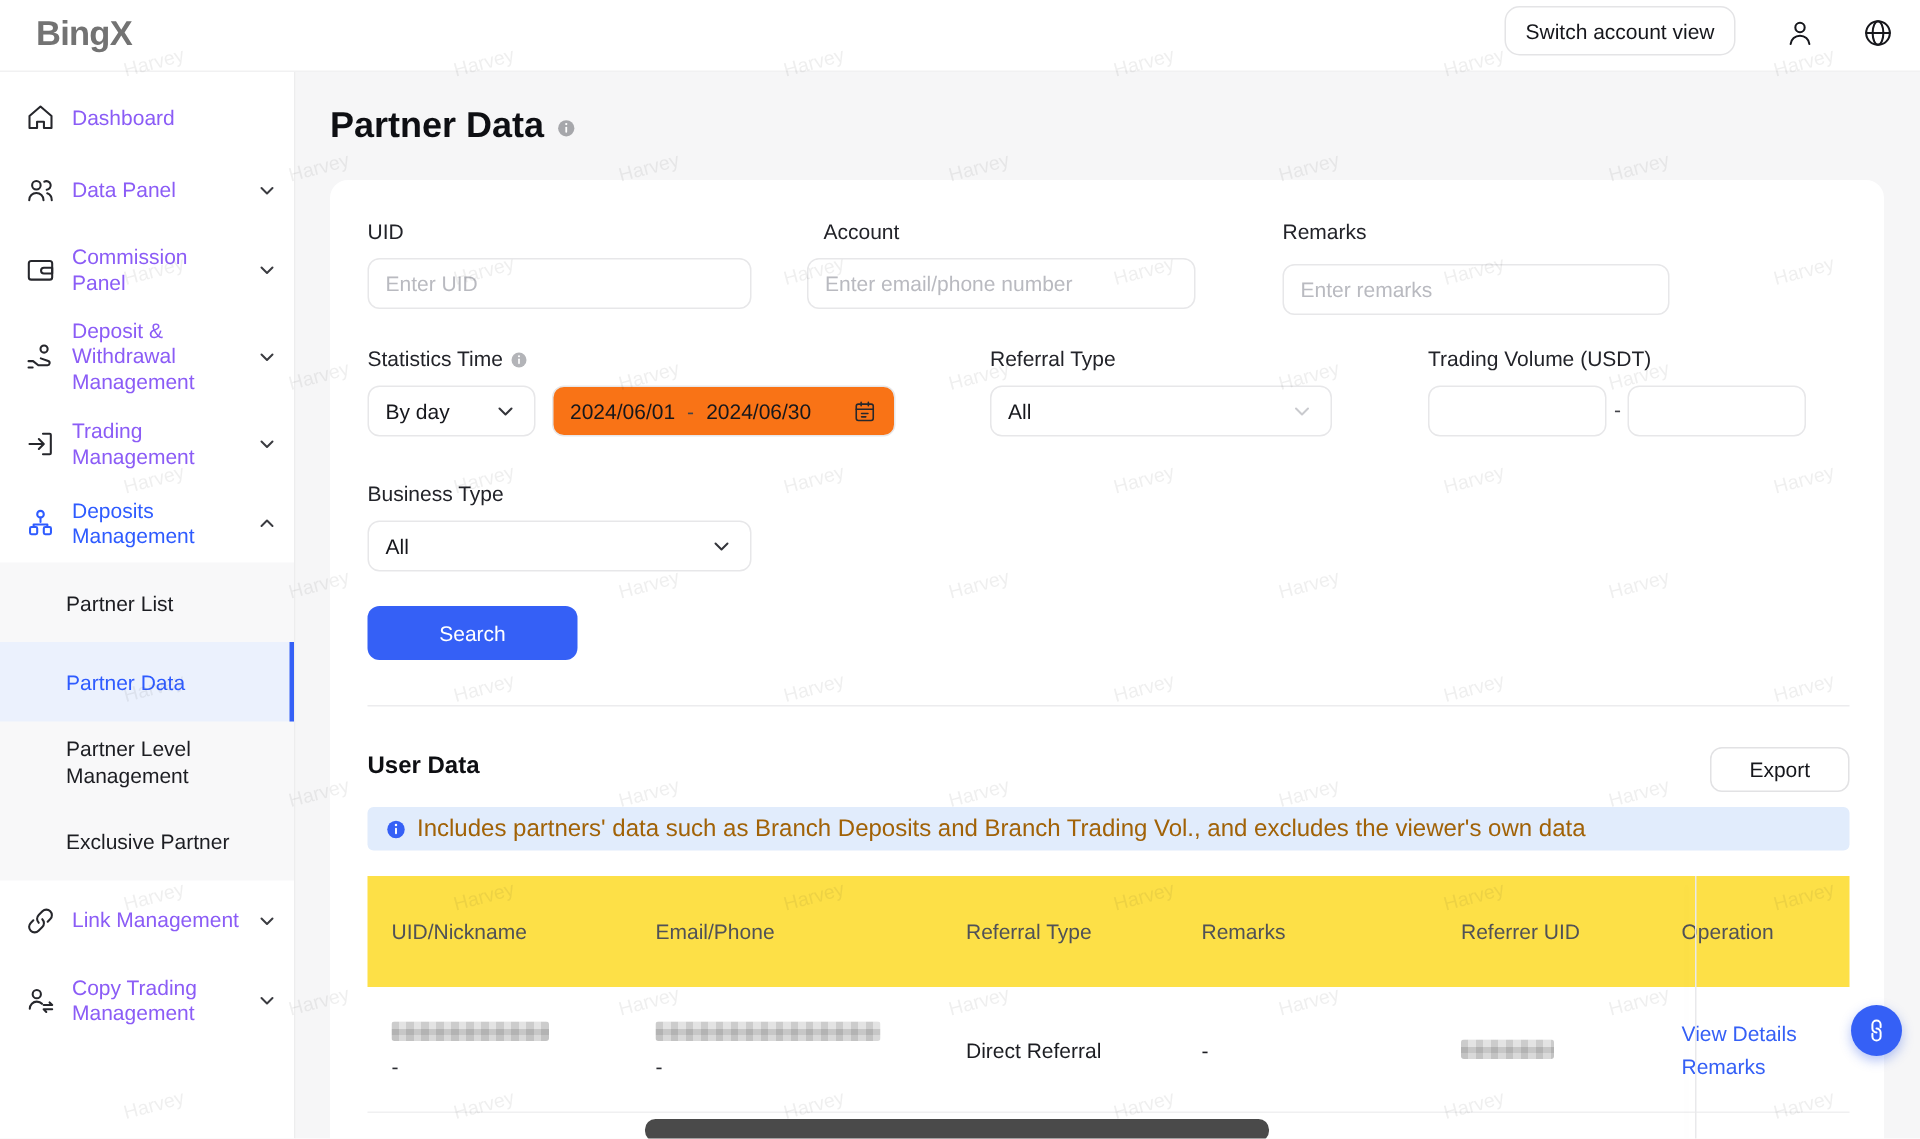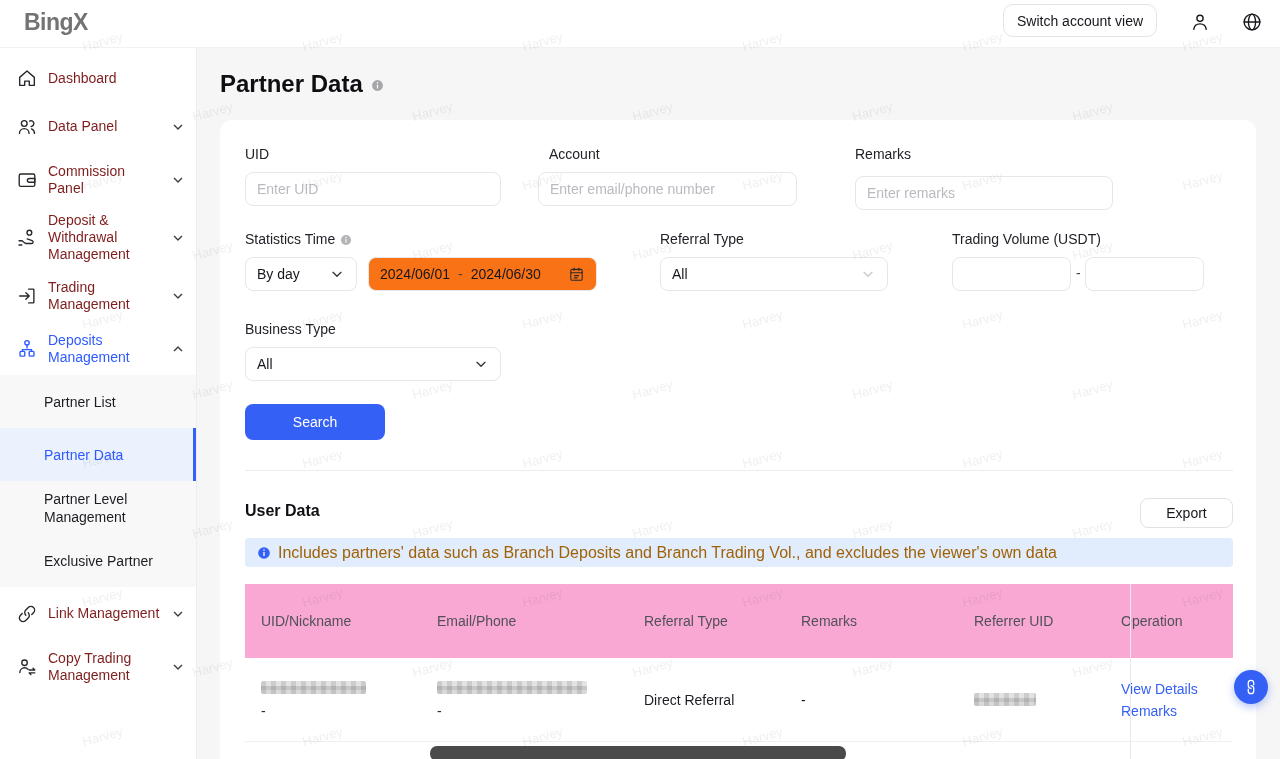--- a/index.html
+++ b/index.html
@@ -20,21 +20,21 @@
     display:flex; align-items:center; justify-content:center; font-size:14px; color:#16171c; cursor:pointer; }
   .top-icon { position:absolute; top:11px; width:22px; height:22px; color:#16171c; cursor:pointer; }
   .icon-person { left:1189px; }
   .icon-globe { left:1241px; }
 
   
   .sidebar { position:absolute; left:0; top:48px; width:197px; height:711px; background:#fff; border-right:1px solid #ededee; overflow:hidden; z-index:5; }
   .nav { padding-top:8px; }
   .nav-item { display:flex; align-items:center; gap:10px; min-height:53px; padding:6px 10px 6px 16px; cursor:pointer; }
   .nav-item .nicon { width:22px; height:22px; flex:0 0 22px; color:#26272c; }
-  .nav-item .nlabel { flex:1; font-size:14px; line-height:17px; color:#7f1d1d; }
+  .nav-item .nlabel { flex:1; font-size:14px; line-height:17px; color:#8b5cf6; }
   .nav-item .chev { width:16px; height:16px; flex:0 0 16px; color:#3a3b40; }
   .nav-item.active .nicon, .nav-item.active .nlabel { color:var(--accent-text,#2e5bff); }
   .submenu { background:#f8f8f9; }
   .sub-item { min-height:53px; display:flex; align-items:center; padding:6px 12px 6px 44px; font-size:14px; line-height:18px; color:#1c1d22; cursor:pointer; position:relative; }
   .sub-item.active { background:var(--sidebar-active-bg,#ebf1fd); color:var(--accent-text,#2e5bff); }
   .sub-item.active::after { content:""; position:absolute; right:0; top:0; bottom:0; width:3px; background:var(--accent,#3560f6); }
 
   
   .main { position:absolute; left:197px; top:48px; width:1083px; height:711px; overflow:hidden; }
   .page-title { position:absolute; left:23px; top:22px; font-size:24px; font-weight:700; color:#0e0f13; display:flex; align-items:center; gap:8px; }
@@ -58,21 +58,21 @@
 
   .section-title { font-size:16px; font-weight:700; color:#0e0f13; }
   .export-btn { width:93px; height:30px; border:1px solid #e2e2e4; border-radius:8px; background:#fff; font-size:14px; color:#16171c; font-family:"Liberation Sans",sans-serif; cursor:pointer; }
 
   .banner { height:29px; border-radius:4px; background:var(--banner-bg,#e1ecfc); display:flex; align-items:center; gap:7px; padding:0 12px; }
   .banner .b-ic { width:14px; height:14px; flex:0 0 14px; }
   .banner .b-tx { font-size:16px; color:#a16207; }
 
   
   .tbl { width:988px; }
-  .thead { display:flex; height:74px; background:#f9a8d4;text-align:center; }
+  .thead { display:flex; height:74px; background:#fde047;text-align:center; }
   .th { display:flex; align-items:center; padding:0 12px 0 16px; font-size:14px; color:#505157; }
   .trow { display:flex; height:84px; background:#fff; border-bottom:1px solid #f0f0f1; }
   .td { display:flex; flex-direction:column; justify-content:center; padding:0 12px 0 16px; font-size:14px; color:#1c1d22; }
   .masked { height:13px; border-radius:2px;
     background:
       repeating-linear-gradient(90deg, rgba(0,0,0,.10) 0 5px, rgba(0,0,0,0) 5px 10px),
       repeating-linear-gradient(0deg, #d9d9d9 0 4px, #c7c7c7 4px 8px, #e3e3e3 8px 13px);
     filter:blur(.5px);
   }
   .sub-dash { margin-top:9px; color:#2b2c32; }

